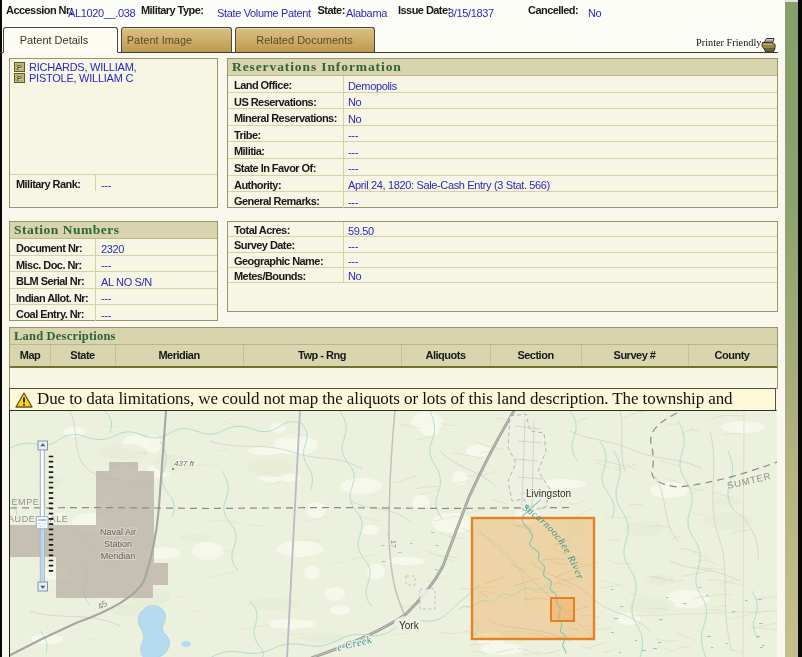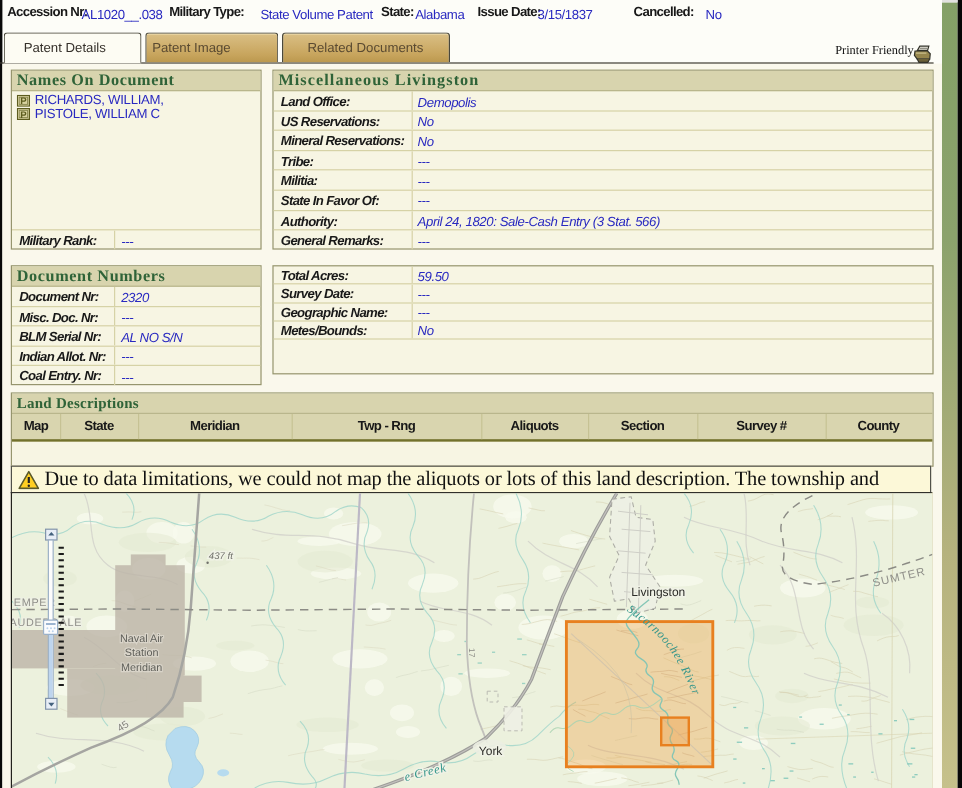--- a/index.html
+++ b/index.html
@@ -3,21 +3,21 @@
 <meta charset="utf-8">
 <style>
 html,body{margin:0;padding:0;}
 body{width:802px;height:657px;position:relative;overflow:hidden;background:#fdfdf8;font-family:"Liberation Sans",sans-serif;}
 .abs{position:absolute;}
 .lab{font-weight:bold;color:#181818;font-size:11px;letter-spacing:-0.55px;}
 .val{color:#2929c0;font-size:11px;letter-spacing:-0.35px;}
 
 .panel{position:absolute;border:1px solid #96956e;background:#f7f5e3;}
 .phead{height:15px;background:#d8d4ae;color:#2f6338;font-family:"Liberation Serif",serif;font-weight:bold;font-size:13.5px;letter-spacing:0.5px;padding:0 0 1px 4px;border-bottom:1px solid #b9b68c;line-height:16px;}
-.prow{position:relative;border-bottom:1px solid #d6d2a6;overflow:hidden;font-style:italic;}
+.prow{position:relative;border-bottom:1px solid #d6d2a6;overflow:hidden;}
 .prow .l{position:absolute;top:3px;font-weight:bold;color:#181818;font-size:11px;letter-spacing:-0.55px;}
 .prow .v{position:absolute;top:3.5px;color:#2929c0;font-size:11px;letter-spacing:-0.35px;}
 .cdiv{position:absolute;top:0;bottom:0;width:1px;background:#d6d2a6;}
 
 .tab{position:absolute;top:27px;height:25px;box-sizing:border-box;border:1px solid #4a483b;border-bottom:none;text-align:center;font-weight:normal;font-size:11px;line-height:25px;border-radius:3px 3px 0 0;}
 .tabinact{background:linear-gradient(#dabf85,#c7a45c 75%,#bb984e);color:#5a4a31;box-shadow:inset 0 1px 0 #ead7a6;}
 </style>
 </head>
 <body>
 
@@ -49,21 +49,20 @@
 <div class="abs" style="left:696px;top:37px;font-family:'Liberation Serif',serif;font-size:10.3px;color:#111;">Printer Friendly</div>
 <svg class="abs" style="left:760px;top:37px;" width="17" height="16" viewBox="0 0 17 16">
     <path d="M4.5 5 L6.5 1.5 L14 1.5 L13 5 Z" fill="#f2f0e6" stroke="#33332a" stroke-width="1"></path>
     <path d="M6.5 3.2 L12.8 3.2" stroke="#55554a" stroke-width="0.7"></path>
     <path d="M2.5 5.5 L13 5.5 L15.2 7.8 L14.8 12 L4.2 12 L2 9.2 Z" fill="#96864d" stroke="#33332a" stroke-width="1"></path>
     <path d="M3.2 7.2 L12 7.2" stroke="#c9bd8a" stroke-width="1"></path>
     <path d="M4.2 12 L5.8 15 L13.2 15 L14.8 12" fill="#6b6038" stroke="#33332a" stroke-width="1"></path>
   </svg>
 
 <div class="panel" style="left:9px;top:58px;width:206.5px;height:147.5px;">
- <div class="phead">Names On Document</div>
  <div style="position:relative;height:115px;">
   <svg class="abs" style="left:4px;top:3px" width="11" height="10" viewBox="0 0 11 10">
         <rect x="0.5" y="0.5" width="10" height="9" fill="#d8d3a0" stroke="#5d5c1e"></rect>
         <rect x="2" y="2" width="7" height="6" fill="none" stroke="#8a8850" stroke-width="0.8"></rect>
         <text x="5.5" y="8" font-size="8" font-weight="bold" fill="#5d5c1e" text-anchor="middle" font-family="Liberation Sans">P</text>
       </svg>
   <div class="abs val" style="left:19px;top:2px;letter-spacing:-0.25px;">RICHARDS, WILLIAM,</div>
   <svg class="abs" style="left:4px;top:14px" width="11" height="10" viewBox="0 0 11 10">
         <rect x="0.5" y="0.5" width="10" height="9" fill="#d8d3a0" stroke="#5d5c1e"></rect>
         <rect x="2" y="2" width="7" height="6" fill="none" stroke="#8a8850" stroke-width="0.8"></rect>
@@ -72,21 +71,21 @@
   <div class="abs val" style="left:19px;top:13px;letter-spacing:-0.25px;">PISTOLE, WILLIAM C</div>
  </div>
  <div class="prow" style="height:16px;border-top:1px solid #d6d2a6;border-bottom:none;">
   <div class="cdiv" style="left:85px;"></div>
   <div class="l" style="left:6px;">Military Rank:</div>
   <div class="v" style="left:91px;">---</div>
  </div>
 </div>
 
 <div class="panel" style="left:227px;top:58px;width:548.5px;height:147.5px;">
- <div class="phead" style="letter-spacing:0.9px;">Miscellaneous Livingston</div>
+ <div class="phead" style="letter-spacing:0.9px;">Reservations Information</div>
  <div class="prow" style="height:15.6px;">
       <div class="cdiv" style="left:114.5px;"></div>
       <div class="l" style="left:6px;">Land Office:</div>
       <div class="v" style="left:120px;">Demopolis</div>
     </div>
  <div class="prow" style="height:15.6px;">
       <div class="cdiv" style="left:114.5px;"></div>
       <div class="l" style="left:6px;">US Reservations:</div>
       <div class="v" style="left:120px;">No</div>
     </div>
@@ -116,21 +115,21 @@
       <div class="v" style="left:120px;">April 24, 1820: Sale-Cash Entry (3 Stat. 566)</div>
     </div>
  <div class="prow" style="height:15.6px;border-bottom:none;">
       <div class="cdiv" style="left:114.5px;"></div>
       <div class="l" style="left:6px;">General Remarks:</div>
       <div class="v" style="left:120px;">---</div>
     </div>
 </div>
 
 <div class="panel" style="left:9px;top:221px;width:206.5px;height:98px;">
- <div class="phead">Document Numbers</div>
+ <div class="phead">Station Numbers</div>
  <div class="prow" style="height:15.6px;">
       <div class="cdiv" style="left:85px;"></div>
       <div class="l" style="left:6px;">Document Nr:</div>
       <div class="v" style="left:91px;">2320</div>
     </div>
  <div class="prow" style="height:15.6px;">
       <div class="cdiv" style="left:85px;"></div>
       <div class="l" style="left:6px;">Misc. Doc. Nr:</div>
       <div class="v" style="left:91px;">---</div>
     </div>

